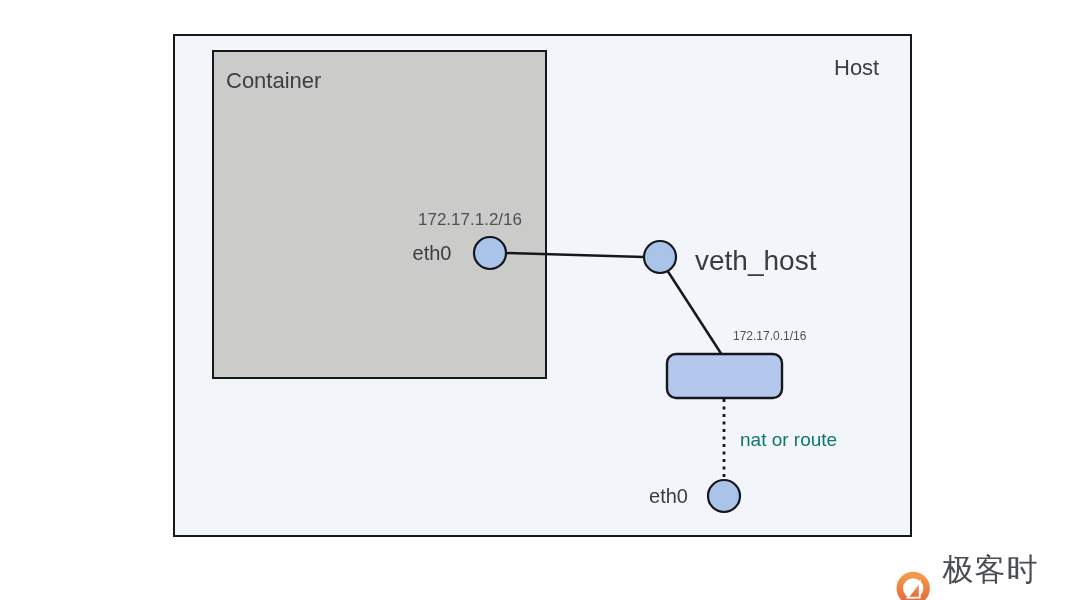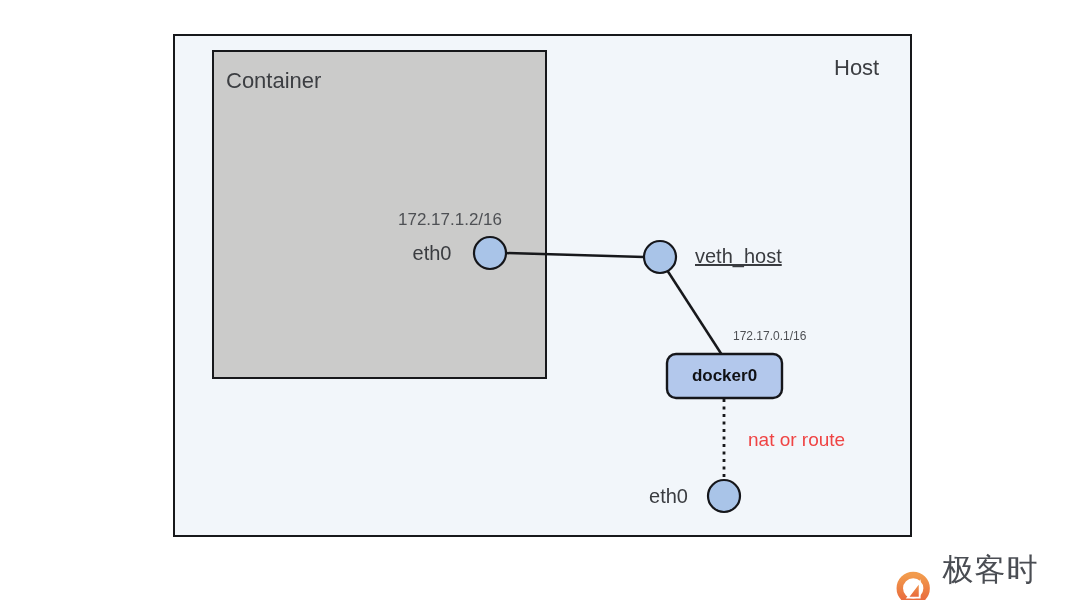--- a/index.html
+++ b/index.html
@@ -33,30 +33,30 @@
   .wire-layer {
     position: absolute;
     left: 0; top: 0;
     width: 1066px; height: 600px;
     z-index: 3;
     pointer-events: none;
   }
   .lbl { position: absolute; z-index: 4; white-space: nowrap; }
   .lbl-host       { left: 834px; top: 55px;  font-size: 22px; color: #3c3e42; }
   .lbl-container  { left: 226px; top: 68px;  font-size: 22px; color: #3c3e42; }
-  .lbl-ip1        { left: 398px; top: 210px; width: 144px; text-align: left; font-size: 17px; color: #4e5054; }
+  .lbl-ip1        { left: 398px; top: 210px; width: 144px; text-align: center; font-size: 17px; color: #4e5054; }
   .lbl-ceth0      { left: 340px; top: 240px; width: 184px; text-align: center; font-size: 20px; line-height: 26px; color: #3a3c40; }
-  .lbl-vethhost   { left: 695px; top: 245px; font-size: 20px; color: #3a3c40; text-decoration: underline; }
+  .lbl-vethhost   { left: 695px; top: 245px; font-size: 28px; color: #3a3c40; }
   .lbl-ip2        { left: 733px; top: 329px; font-size: 12px; color: #4e5054; }
   .lbl-docker0 {
     left: 667px; top: 354px; width: 115px; height: 44px;
     display: flex; align-items: center; justify-content: center;
     font-size: 17px; font-weight: bold; color: #101114;
   }
-  .lbl-nat        { left: 740px; top: 429px; font-size: 19px; color: #ef4444; margin-left: 8px; }
+  .lbl-nat        { left: 740px; top: 429px; font-size: 19px; color: #0f766e; }
   .lbl-heth0      { left: 600px; top: 485px; width: 88px; text-align: right; font-size: 20px; color: #3a3c40; }
   .logo {
     position: absolute;
     left: 891px; top: 547px;
     display: flex; align-items: center;
     z-index: 4;
   }
   .logo-icon { width: 46px; height: 48px; margin-right: 7px; }
   .logo-text {
     font-size: 31px;
@@ -95,21 +95,20 @@
   <div class="lbl lbl-ip1">172.17.1.2/16</div>
 
   <div class="lbl lbl-ceth0">
     <div>eth0</div>
   </div>
 
   <div class="lbl lbl-vethhost">veth_host</div>
 
   <div class="lbl lbl-ip2">172.17.0.1/16</div>
 
-  <div class="lbl lbl-docker0">docker0</div>
 
   <div class="lbl lbl-nat">nat or route</div>
 
   <div class="lbl lbl-heth0">eth0</div>
 
   <div class="logo">
     <svg class="logo-icon" viewBox="0 0 48 50" xmlns="http://www.w3.org/2000/svg">
       <defs>
         <linearGradient id="lg-orange" x1="0" y1="0" x2="0" y2="1">
           <stop offset="0" stop-color="#F29B4D"></stop>

